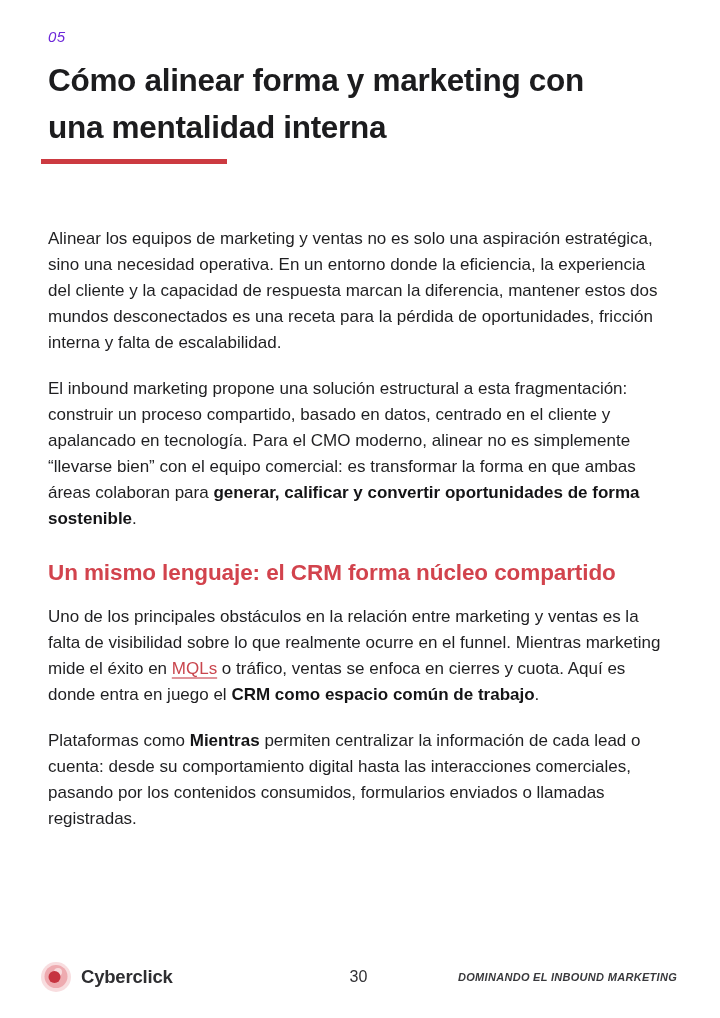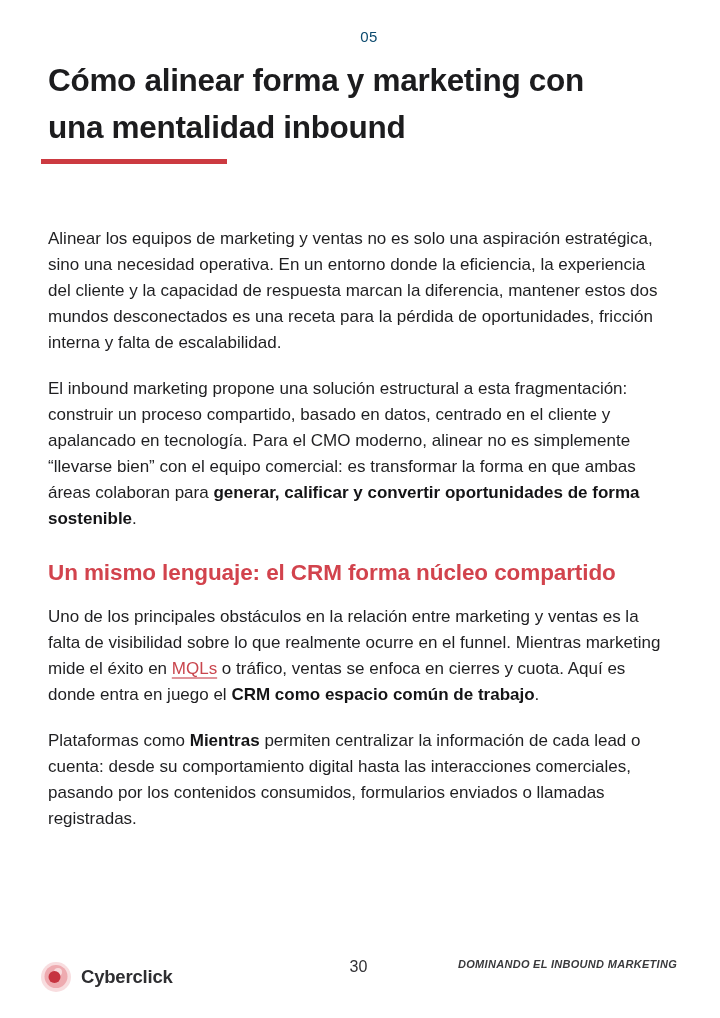--- a/index.html
+++ b/index.html
@@ -8,23 +8,24 @@
     width: 720px;
     height: 1018px;
     background: #ffffff;
     box-sizing: border-box;
     padding: 28px 30px 0 48px;
     font-family: "Liberation Sans", sans-serif;
     color: #1f1f21;
     overflow: hidden;
   }
   .corner-number {
-    text-align: center;
+    text-align: left;
     font-size: 15px;
-    color: #0c4a6e;
+    font-style: italic;
+    color: #6d28d9;
     letter-spacing: 0.5px;
     margin: 0 0 10px 0;
   }
   h1.doc-title {
     margin: 12px 0 0 0;
     font-size: 31.5px;
     line-height: 47px;
     font-weight: bold;
     letter-spacing: -0.3px;
     color: #1c1c1e;
@@ -60,20 +61,21 @@
     text-decoration-thickness: 1.5px;
     text-underline-offset: 3px;
   }
   footer.page-footer {
     position: absolute;
     left: 40px;
     right: 43px;
     bottom: 22px;
     height: 38px;
     display: flex;
+    align-items: center;
   }
   .brand { display: flex; align-items: center; gap: 7px; }
   .brand-name {
     font-size: 18.5px;
     font-weight: bold;
     letter-spacing: -0.2px;
     color: #2e2e31;
   }
   .footer-page-number {
     position: absolute;
@@ -94,21 +96,21 @@
 </style>
 </head>
 <body>
 
 <div class="page">
 
   <div class="corner-number">05</div>
 
   <h1 class="doc-title">
     <span>Cómo alinear forma y marketing con</span>
-    <span>una mentalidad inbound</span>
+    <span>una mentalidad interna</span>
   </h1>
 
   <div class="title-rule"></div>
 
   <article class="content">
     <p><span>Alinear los equipos de marketing y ventas no es solo una aspiración estratégica, sino una necesidad operativa. En un entorno donde la eficiencia, la experiencia del cliente y la capacidad de respuesta marcan la diferencia, mantener estos dos mundos desconectados es una receta para la pérdida de oportunidades, fricción interna y falta de escalabilidad.</span></p>
 
     <p><span>El inbound marketing propone una solución estructural a esta fragmentación: construir un proceso compartido, basado en datos, centrado en el cliente y apalancado en tecnología. Para el CMO moderno, alinear no es simplemente “llevarse bien” con el equipo comercial: es transformar la forma en que ambas áreas colaboran para </span><strong>generar, calificar y convertir oportunidades de forma sostenible</strong><span>.</span></p>
 
     <h2 class="section-heading">Un mismo lenguaje: el CRM forma núcleo compartido</h2>

